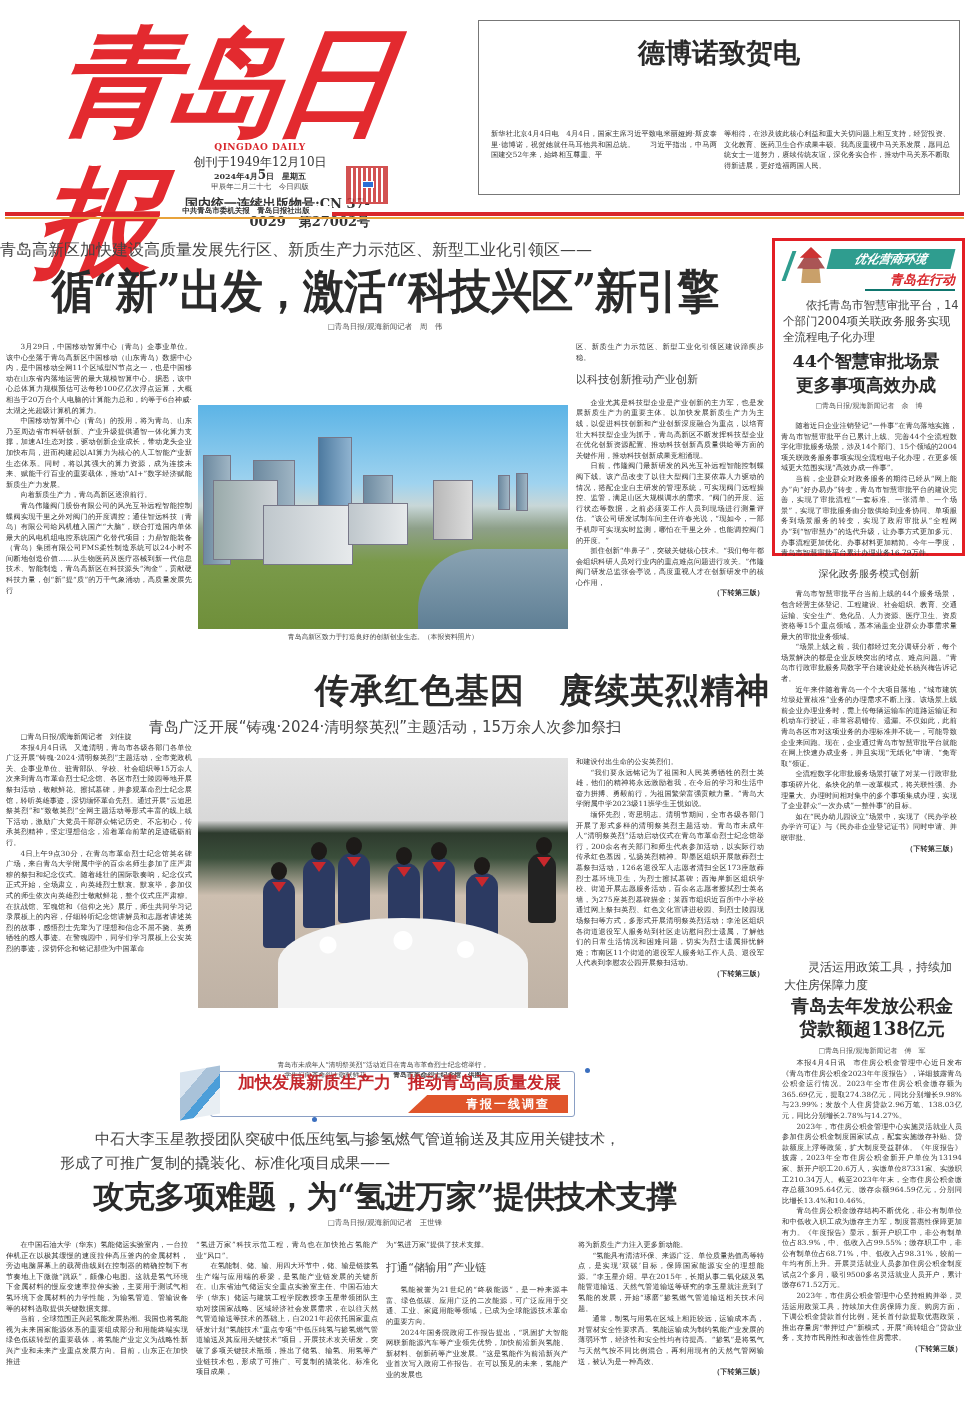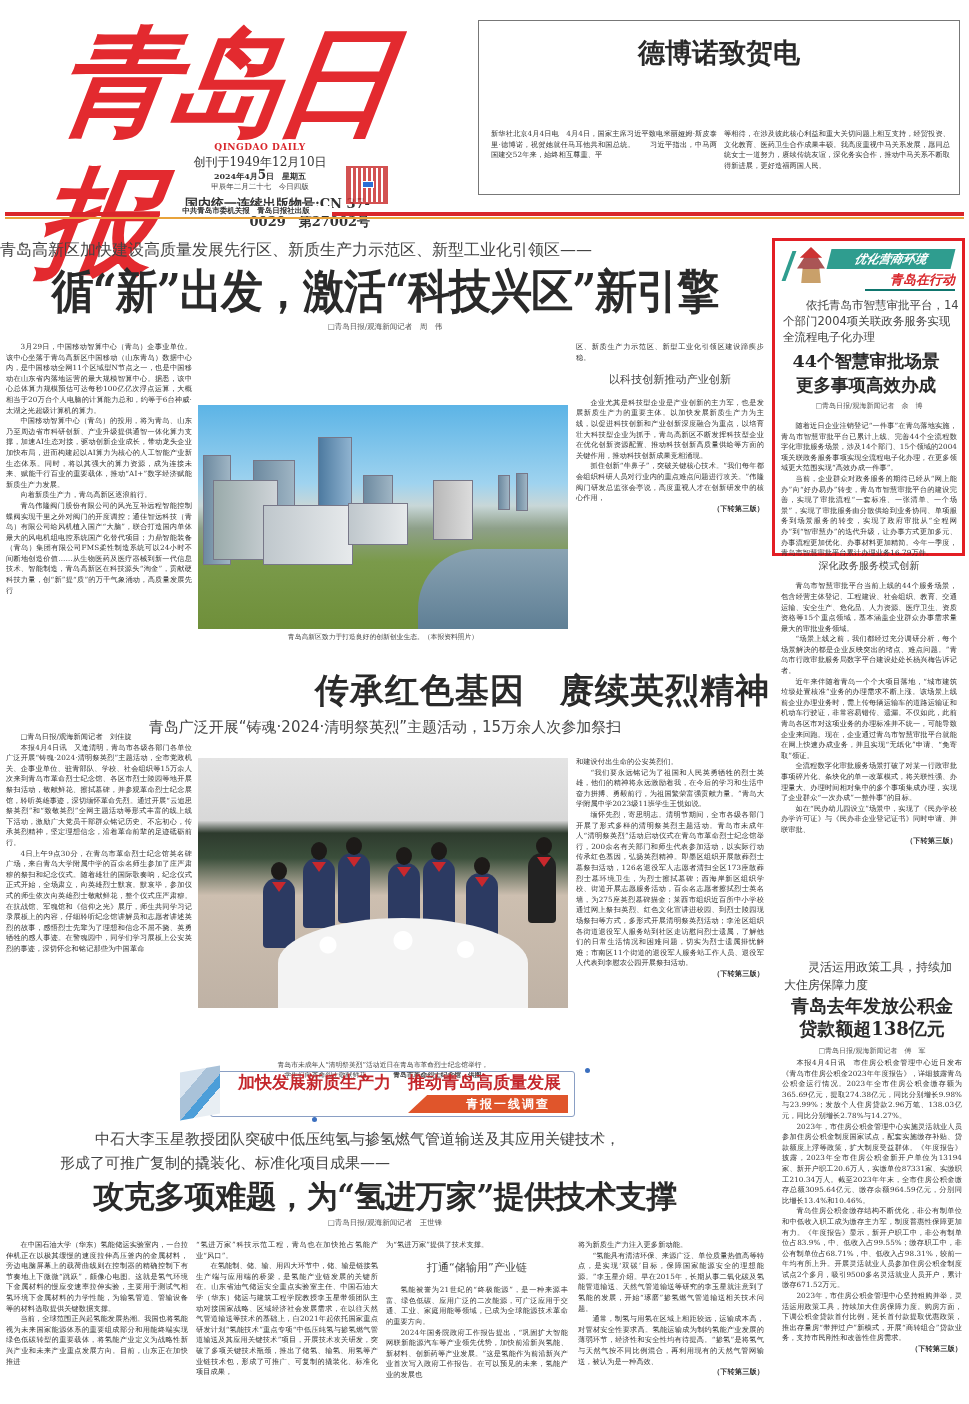--- a/index.html
+++ b/index.html
@@ -30,21 +30,21 @@
 .top-body2{left:245px;top:108px;width:226px}
 
 .kicker1{left:0;top:240px;width:770px;text-align:left;font-size:16px;color:#444;font-family:"DejaVu Sans",sans-serif}
 .head1{left:0;top:264px;width:770px;text-align:center;font-size:42px;font-weight:bold;color:#2a2a2a;letter-spacing:-1px;transform:scaleY(1.1)}
 .byline1{left:0;top:322px;width:770px;text-align:center;font-size:7.5px;color:#555}
 .col{position:absolute}
 .photo1{left:198px;top:405px;width:370px;height:224px;background:linear-gradient(180deg,#5cb4e6 0%,#9fd3ef 35%,#c8d7d8 45%,#8ea08a 55%,#7a9a4a 70%,#6f8f3a 100%);overflow:hidden}
 .photo1 .bld{position:absolute;background:linear-gradient(90deg,#6d8aa0,#9fb5c4);border:1px solid #778}
 .photo1 .lake{position:absolute;right:0;bottom:0;width:150px;height:80px;background:linear-gradient(180deg,#8aa3b3,#5f7f95);border-radius:60px 0 0 0}
 .cap1{left:198px;top:632px;width:370px;text-align:center;font-size:6.8px;color:#444}
-.subh{text-align:center;font-size:11px;color:#444;font-family:"DejaVu Sans",sans-serif;margin:12px 0 12px}
+.subh{text-align:left;font-size:11px;color:#444;font-family:"DejaVu Sans",sans-serif;margin:12px 0 12px}
 .cont{font-weight:bold;float:right}
 
 .head2{left:0;top:668px;width:770px;text-align:right;font-size:34px;font-weight:bold;letter-spacing:1px;color:#2a2a2a}
 .kicker2{left:0;top:718px;width:770px;text-align:center;font-size:15px;color:#444;font-family:"DejaVu Sans",sans-serif}
 .photo2{left:198px;top:758px;width:370px;height:250px;background:linear-gradient(180deg,#e4e4e4 0%,#d8d8d8 25%,#2d3a2d 30%,#3b4f3b 40%,#cdbfb0 55%,#bfb2a5 100%);overflow:hidden}
 .photo2 .kid{position:absolute;width:32px;height:70px;background:#2c3a62;border-radius:14px 14px 4px 4px}
 .photo2 .kid::before{content:"";position:absolute;left:8px;top:-16px;width:16px;height:18px;background:#1d1a18;border-radius:50%}
 .photo2 .kid::after{content:"";position:absolute;left:9px;top:4px;width:14px;height:10px;background:#c9282d;clip-path:polygon(0 0,100% 0,50% 100%)}
 .photo2 .flowers{position:absolute;left:80px;bottom:0;width:250px;height:90px;background:radial-gradient(circle at 20% 30%,#fff 8px,transparent 9px),radial-gradient(circle at 50% 25%,#fff 9px,transparent 10px),radial-gradient(circle at 75% 35%,#fff 8px,transparent 9px),#f3f3f3;border-radius:50% 50% 0 0}
 .cap2{left:198px;top:1060px;width:370px;font-size:6.8px;color:#444;text-align:center;line-height:10px}
@@ -65,21 +65,21 @@
 .redbox{left:772px;top:238px;width:193px;height:307px;border:3px solid #e31e24}
 .rb-badge{position:absolute;left:12px;top:6px;width:170px;height:48px}
 .rb-badge .tag{position:absolute;left:42px;top:2px;width:124px;height:20px;background:#2f9d8f;color:#fff;font-size:12px;font-style:italic;font-weight:bold;text-align:center;line-height:20px;transform:skewX(-14deg);font-family:"DejaVu Sans",sans-serif}
 .rb-badge .tag2{position:absolute;left:78px;top:24px;width:90px;font-size:13px;font-weight:bold;color:#d9262b;text-align:right;font-style:italic;border-bottom:2px solid #0f766e}
 .rb-badge .pagoda{position:absolute;left:10px;top:0;width:28px;height:36px;background:linear-gradient(180deg,#c33 0 30%,#a55 30% 60%,#c9a06a 60%);clip-path:polygon(50% 0,90% 30%,75% 30%,100% 60%,80% 60%,85% 100%,15% 100%,20% 60%,0 60%,25% 30%,10% 30%)}
 .rb-badge .slash{position:absolute;left:0;top:4px;width:4px;height:30px;background:#2f9d8f;transform:skewX(-20deg)}
 .rb-kicker{position:absolute;left:8px;top:56px;width:178px;font-size:11.5px;line-height:16px;color:#444;font-family:"DejaVu Sans",sans-serif}
 .rb-head{position:absolute;left:0;top:108px;width:182px;text-align:center;font-size:17.5px;font-weight:bold;line-height:24px;color:#2a2a2a}
 .rb-byline{position:absolute;left:0;top:160px;width:188px;text-align:center;font-size:7px;color:#555}
 .rb-body{position:absolute;left:6px;top:180px;width:176px}
-.rb-sub{text-align:center;font-size:10px;color:#444;margin:2px 0 10px;font-family:"DejaVu Sans",sans-serif}
+.rb-sub{text-align:center;font-size:10px;color:#444;margin:10px 0 10px;font-family:"DejaVu Sans",sans-serif}
 
 .rk2{left:784px;top:958px;width:178px;font-size:12px;line-height:18px;color:#444;font-family:"DejaVu Sans",sans-serif}
 .rh2{left:780px;top:994px;width:184px;text-align:center;font-size:18px;font-weight:bold;line-height:23px;color:#2a2a2a}
 .rby2{left:780px;top:1046px;width:184px;text-align:center;font-size:7px;color:#555}
 .rbody2{left:782px;top:1058px;width:180px}
 </style>
 </head>
 <body>
 
 <div class="abs logo">青岛日报</div>
@@ -126,20 +126,21 @@
   <div class="bld" style="left:300px;top:70px;width:12px;height:35px"></div>
   <div class="bld" style="left:318px;top:68px;width:12px;height:38px"></div>
   <div class="lake"></div>
 </div>
 <div class="abs cap1">青岛高新区致力于打造良好的创新创业生态。（本报资料照片）</div>
 
 <div class="col body-text" style="left:576px;top:342px;width:188px">
   <div>区、新质生产力示范区、新型工业化引领区建设蹄疾步稳。</div>
   <div class="subh">以科技创新推动产业创新</div>
   <p>企业尤其是科技型企业是产业创新的主力军，也是发展新质生产力的重要主体。以加快发展新质生产力为主线，以促进科技创新和产业创新深度融合为重点，以培育壮大科技型企业为抓手，青岛高新区不断发挥科技型企业在优化创新资源配置、推动科技创新高质量供给等方面的关键作用，推动科技创新成果竞相涌现。</p>
+  <p>日前，伟隆阀门最新研发的风光互补远程智能控制蝶阀下线。该产品改变了以往大型阀门主要依靠人力驱动的情况，搭配企业自主研发的管理系统，可实现阀门远程操控、监管，满足山区大规模调水的需求。“阀门的开度、运行状态等数据，之前必须要工作人员到现场进行测量评估。”该公司研发试制车间主任许春光说，“现如今，一部手机即可实现实时监测，哪怕在千里之外，也能调控阀门的开度。”</p>
   <p>抓住创新“牛鼻子”，突破关键核心技术。“我们每年都会组织科研人员对行业内的重点难点问题进行攻关。”伟隆阀门研发总监张会亭说，高度重视人才在创新研发中的核心作用，</p>
   <div class="cont">（下转第三版）</div>
 </div>
 
 <div class="abs head2">传承红色基因　赓续英烈精神</div>
 <div class="abs kicker2">青岛广泛开展“铸魂·2024·清明祭英烈”主题活动，15万余人次参加祭扫</div>
 
 <div class="col body-text" style="left:6px;top:732px;width:186px;height:290px;overflow:hidden">
   <p>□青岛日报/观海新闻记者　刘佳旋</p>
   <p>本报4月4日讯　又逢清明，青岛市各级各部门各单位广泛开展“铸魂·2024·清明祭英烈”主题活动，全市党政机关、企事业单位、驻青部队、学校、社会组织等15万余人次来到青岛市革命烈士纪念馆、各区市烈士陵园等地开展祭扫活动，敬献鲜花、擦拭墓碑，并参观革命烈士纪念展馆，聆听英雄事迹，深切缅怀革命先烈。通过开展“云追思 祭英烈”和“致敬英烈”全网主题活动等形式丰富的线上线下活动，激励广大党员干部群众铭记历史、不忘初心，传承英烈精神，坚定理想信念，沿着革命前辈的足迹砥砺前行。</p>

